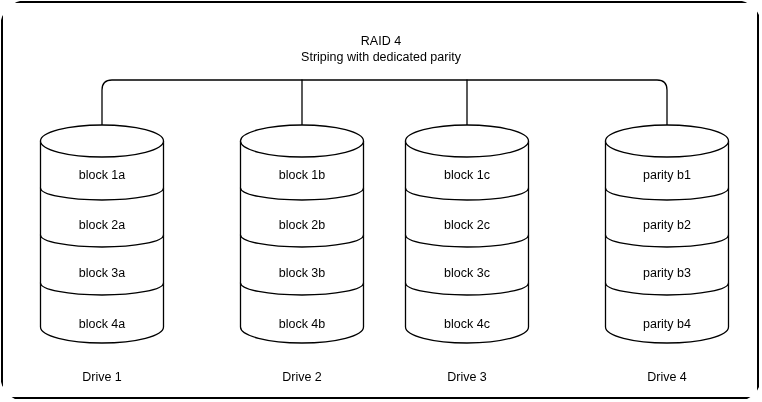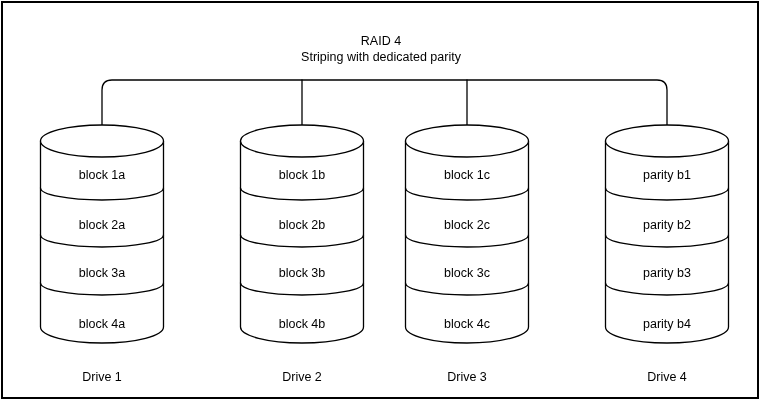--- a/index.html
+++ b/index.html
@@ -7,20 +7,21 @@
     padding: 0;
     background: #ffffff;
   }
   #canvas {
     position: relative;
     width: 762px;
     height: 402px;
     background: #ffffff;
     font-family: "Liberation Sans", sans-serif;
     overflow: hidden;
+    border-radius: 27px;
   }
   #frame {
     position: absolute;
     left: 1px;
     top: 1px;
     right: 3px;
     bottom: 3px;
     border: 2px solid #000000;
     pointer-events: none;
   }

